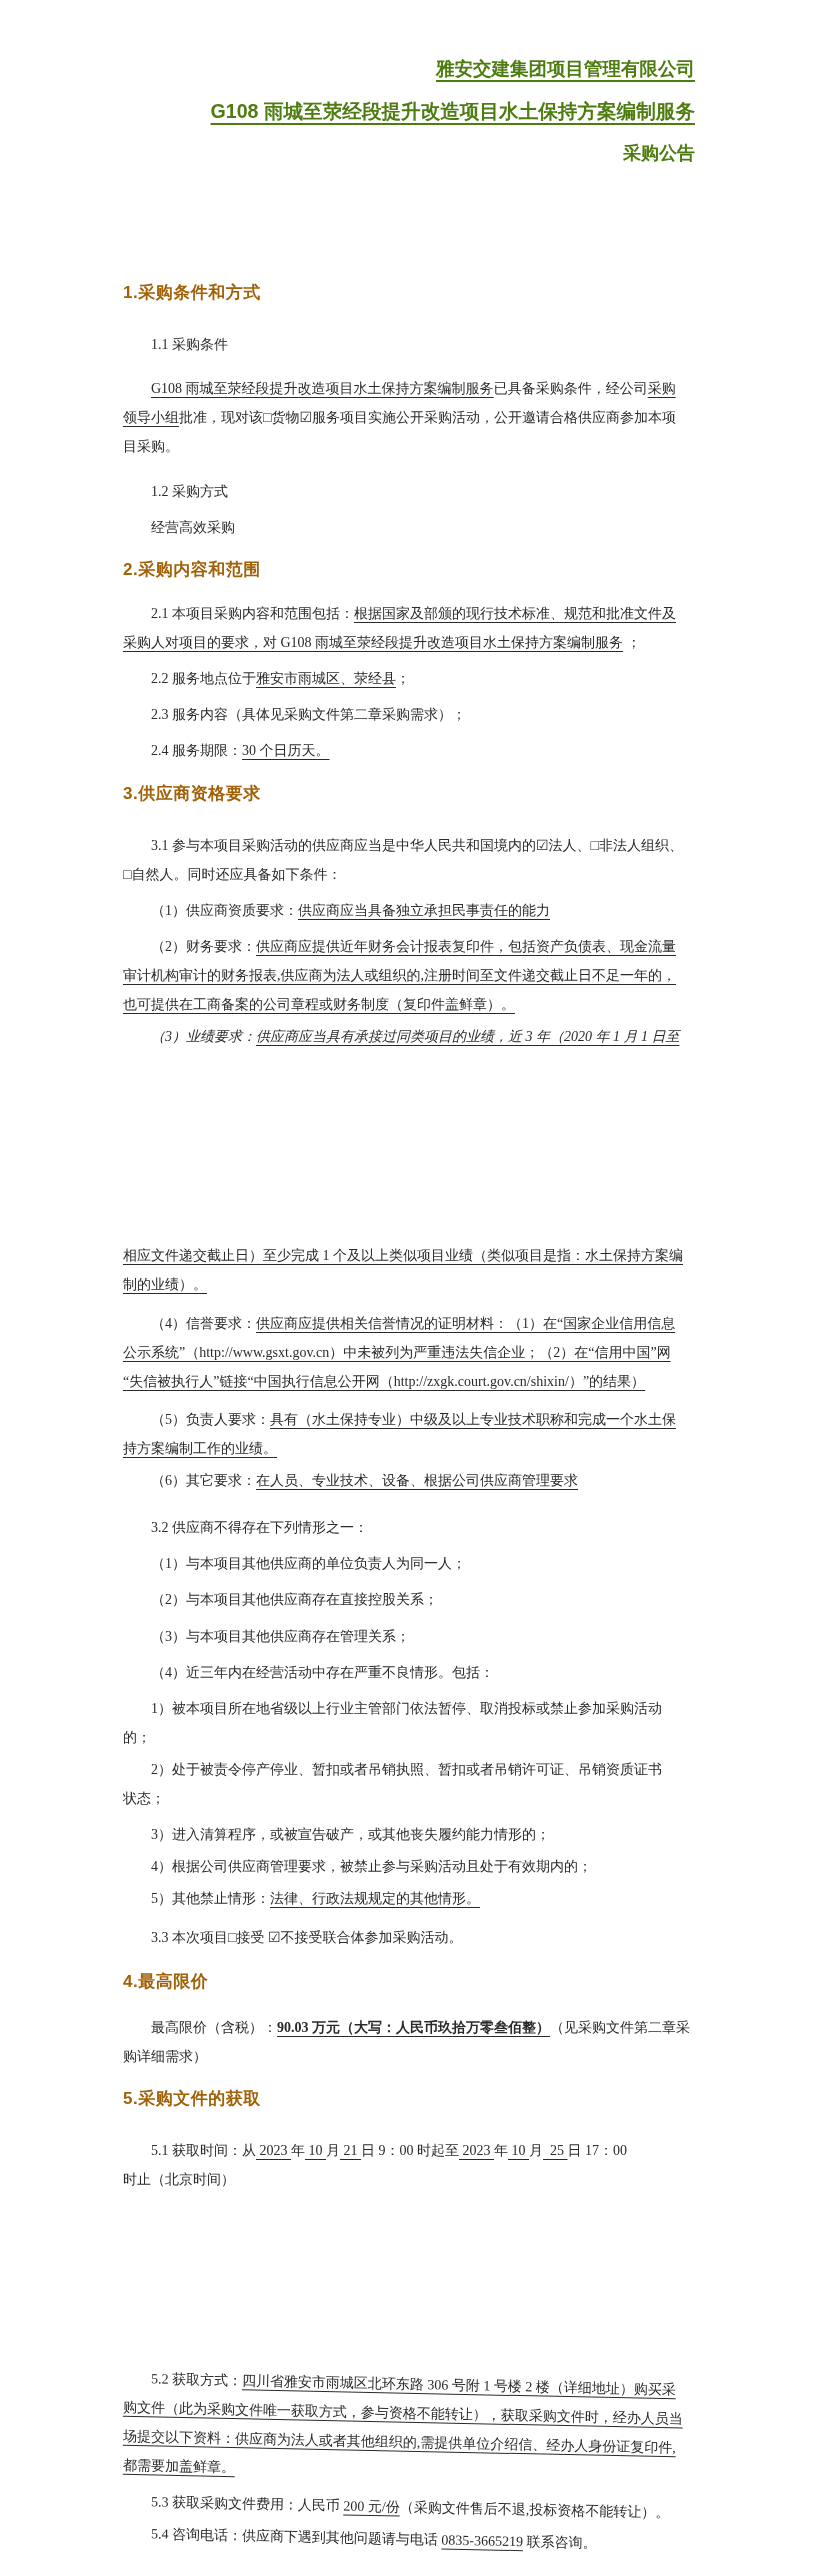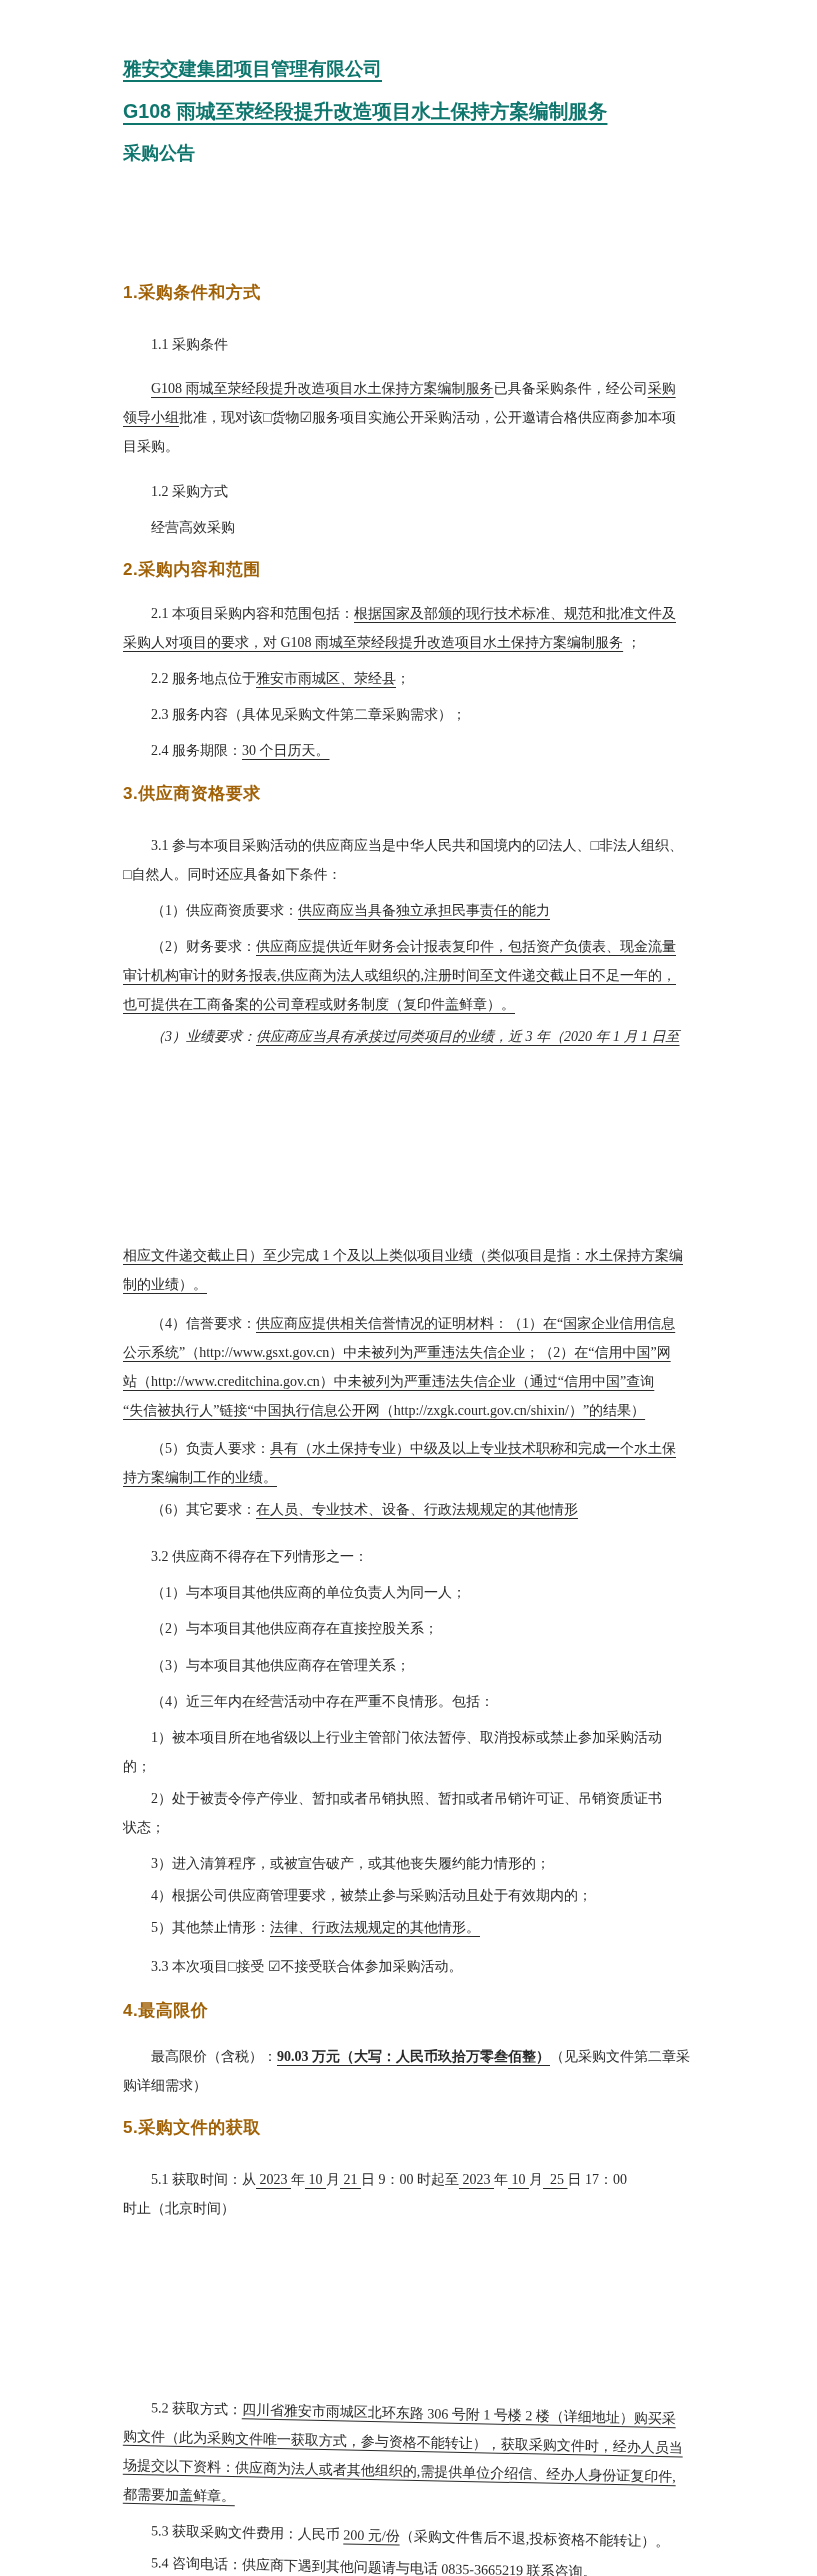--- a/index.html
+++ b/index.html
@@ -18,22 +18,22 @@
   .p {}
   .ind { text-indent:28px; }
   .u { text-decoration:underline; text-underline-offset:4.1px; text-decoration-thickness:1px; }
   .b { font-weight:bold; }
   .h {
     font-family:"Liberation Sans","DejaVu Sans",sans-serif;
     font-weight:700; font-size:17px; line-height:26px; min-height:26px;
     color:#a16207; letter-spacing:0.5px;
   }
   .tl1,.tl2,.tl3 {
-    text-align:left; font-weight:700;
-    font-family:"Liberation Sans","DejaVu Sans",sans-serif; color:#0f766e;
+    text-align:right; font-weight:700;
+    font-family:"Liberation Sans","DejaVu Sans",sans-serif; color:#4d7c0f;
   }
   .tl1 { font-size:18.5px; line-height:33px; min-height:33px; }
   .tl2 { font-size:19.6px; line-height:34px; min-height:34px; }
   .tl3 { font-size:18px; line-height:31px; min-height:31px; }
   .tl1 .u,.tl2 .u { text-decoration-thickness:1.5px; text-underline-offset:5.2px; }
   
   .t1 { transform:rotate(1.2deg); transform-origin:10.3px 50%; }
 </style>
 </head>
 <body>
@@ -61,25 +61,24 @@
       <div class="line p"><span>□自然人。同时还应具备如下条件：</span></div>
       <div class="line p ind" style="margin-top: 7.2px;"><span>（1）供应商资质要求：</span><span class="u">供应商应当具备独立承担民事责任的能力</span></div>
       <div class="line p ind" style="margin-top: 7.2px;"><span>（2）财务要求：</span><span class="u">供应商应提供近年财务会计报表复印件，包括资产负债表、现金流量</span></div>
       <div class="line p"><span class="u">审计机构审计的财务报表,供应商为法人或组织的,注册时间至文件递交截止日不足一年的，</span></div>
       <div class="line p"><span class="u">也可提供在工商备案的公司章程或财务制度（复印件盖鲜章）。</span></div>
       <div class="line p ind" style="margin-top: 3.1px; font-style: italic;"><span>（3）业绩要求：</span><span class="u">供应商应当具有承接过同类项目的业绩，近 3 年（2020 年 1 月 1 日至</span></div>
       <div class="line p" style="margin-top: 190px;"><span class="u">相应文件递交截止日）至少完成 1 个及以上类似项目业绩（类似项目是指：水土保持方案编</span></div>
       <div class="line p"><span class="u">制的业绩）。</span></div>
       <div class="line p ind" style="margin-top: 9.3px;"><span>（4）信誉要求：</span><span class="u">供应商应提供相关信誉情况的证明材料：（1）在“国家企业信用信息</span></div>
       <div class="line p"><span class="u">公示系统”（http://www.gsxt.gov.cn）中未被列为严重违法失信企业；（2）在“信用中国”网</span></div>
-      <div class="line p"><span class="u">站（http://www.creditchina.gov.cn）中未被列为严重违法失信企业（通过“信用中国”查询</span></div>
       <div class="line p"><span class="u">“失信被执行人”链接“中国执行信息公开网（http://zxgk.court.gov.cn/shixin/）”的结果）</span></div>
       <div class="line p ind" style="margin-top: 9.3px;"><span>（5）负责人要求：</span><span class="u">具有（水土保持专业）中级及以上专业技术职称和完成一个水土保</span></div>
       <div class="line p"><span class="u">持方案编制工作的业绩。</span></div>
-      <div class="line p ind" style="margin-top: 3.1px;"><span>（6）其它要求：</span><span class="u">在人员、专业技术、设备、行政法规规定的其他情形</span></div>
+      <div class="line p ind" style="margin-top: 3.1px;"><span>（6）其它要求：</span><span class="u">在人员、专业技术、设备、根据公司供应商管理要求</span></div>
       <div class="line p ind" style="margin-top: 18px;"><span>3.2 供应商不得存在下列情形之一：</span></div>
       <div class="line p ind" style="margin-top: 7.2px;"><span>（1）与本项目其他供应商的单位负责人为同一人；</span></div>
       <div class="line p ind" style="margin-top: 7.2px;"><span>（2）与本项目其他供应商存在直接控股关系；</span></div>
       <div class="line p ind" style="margin-top: 7.2px;"><span>（3）与本项目其他供应商存在管理关系；</span></div>
       <div class="line p ind" style="margin-top: 7.2px;"><span>（4）近三年内在经营活动中存在严重不良情形。包括：</span></div>
       <div class="line p ind" style="margin-top: 7.2px;"><span>1）被本项目所在地省级以上行业主管部门依法暂停、取消投标或禁止参加采购活动</span></div>
       <div class="line p"><span>的；</span></div>
       <div class="line p ind" style="margin-top: 3.1px;"><span>2）处于被责令停产停业、暂扣或者吊销执照、暂扣或者吊销许可证、吊销资质证书</span></div>
       <div class="line p"><span>状态；</span></div>
       <div class="line p ind" style="margin-top: 7.2px;"><span>3）进入清算程序，或被宣告破产，或其他丧失履约能力情形的；</span></div>

